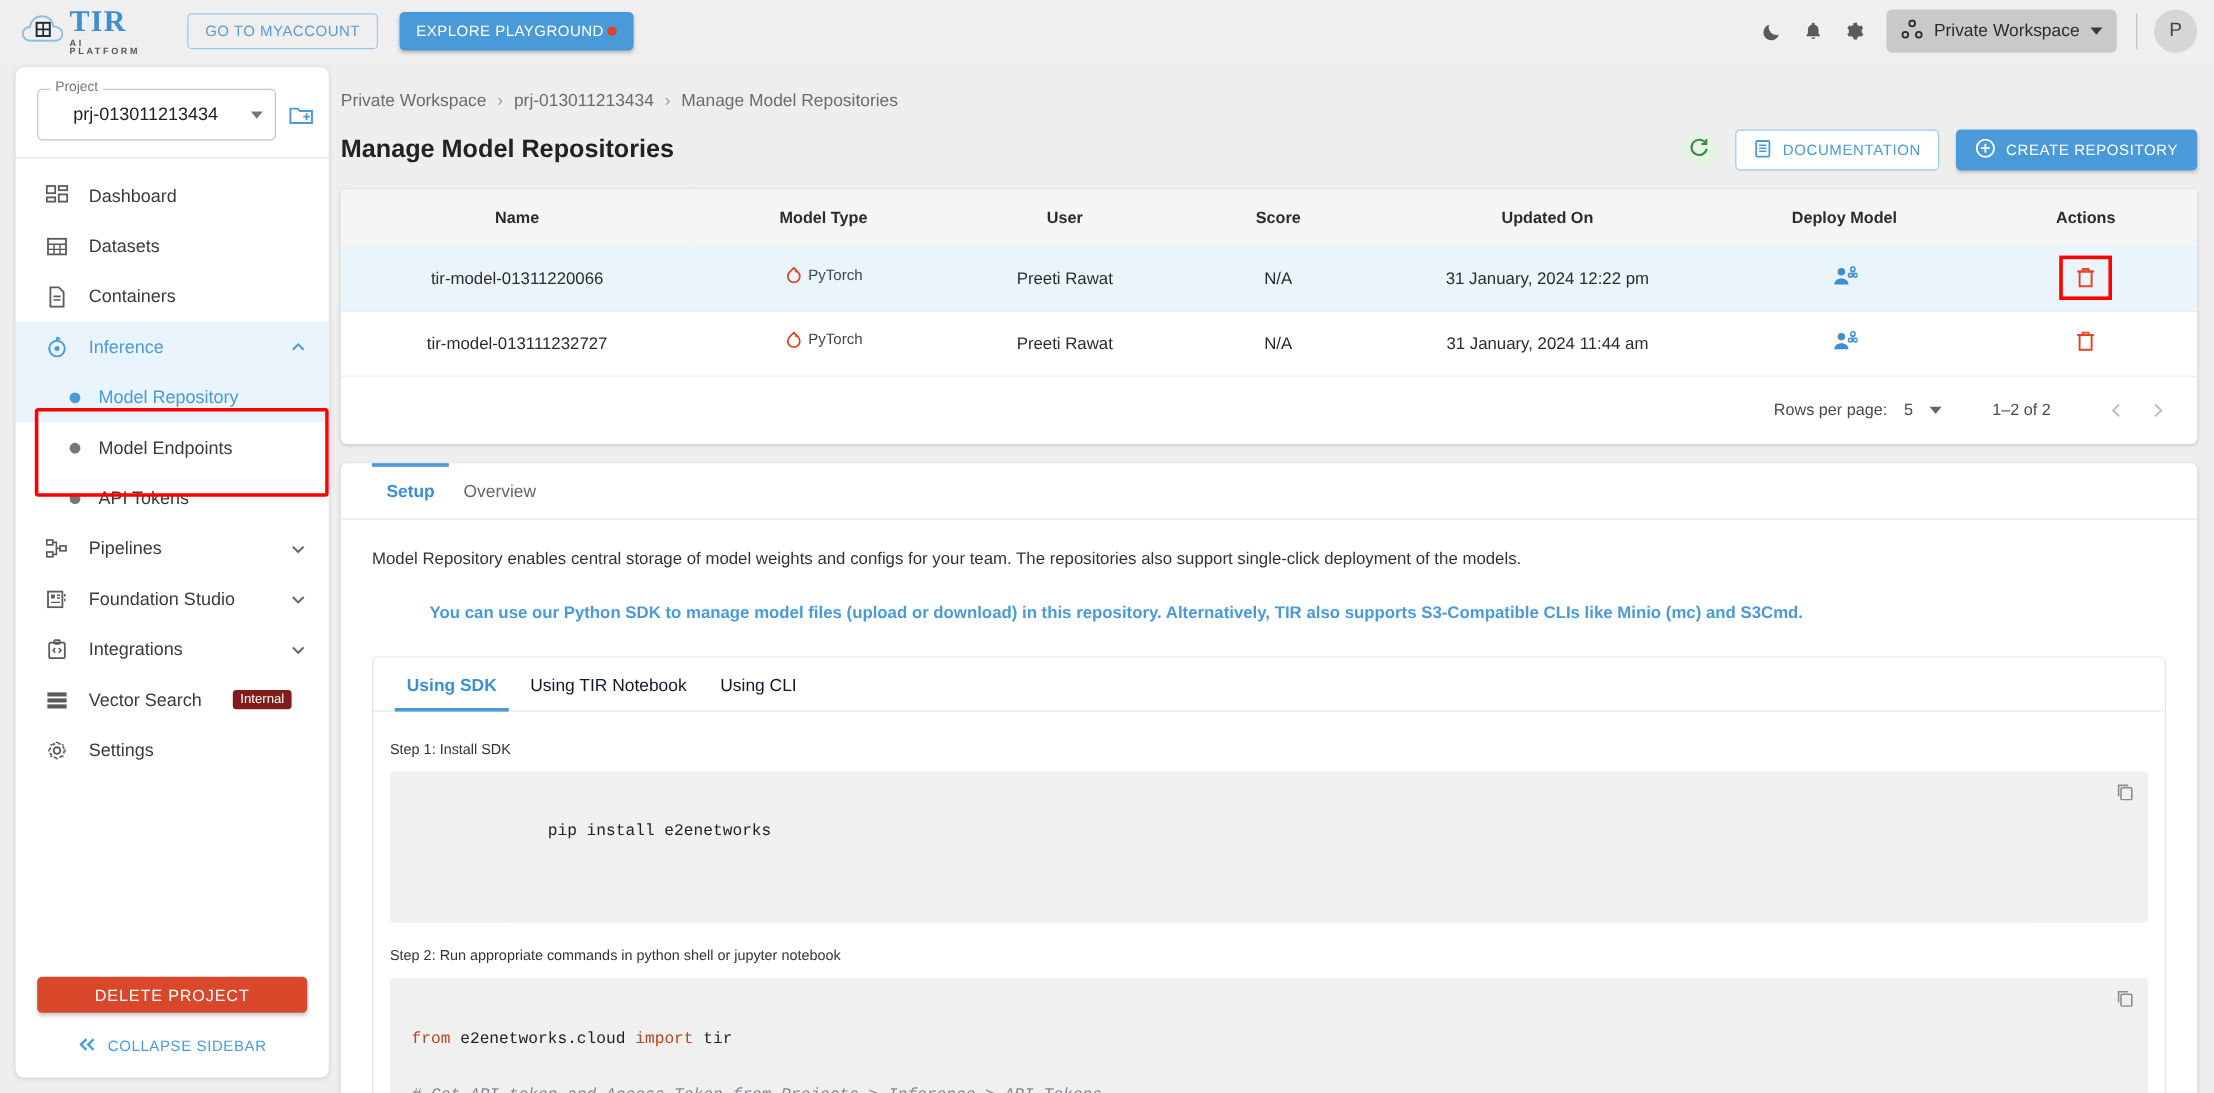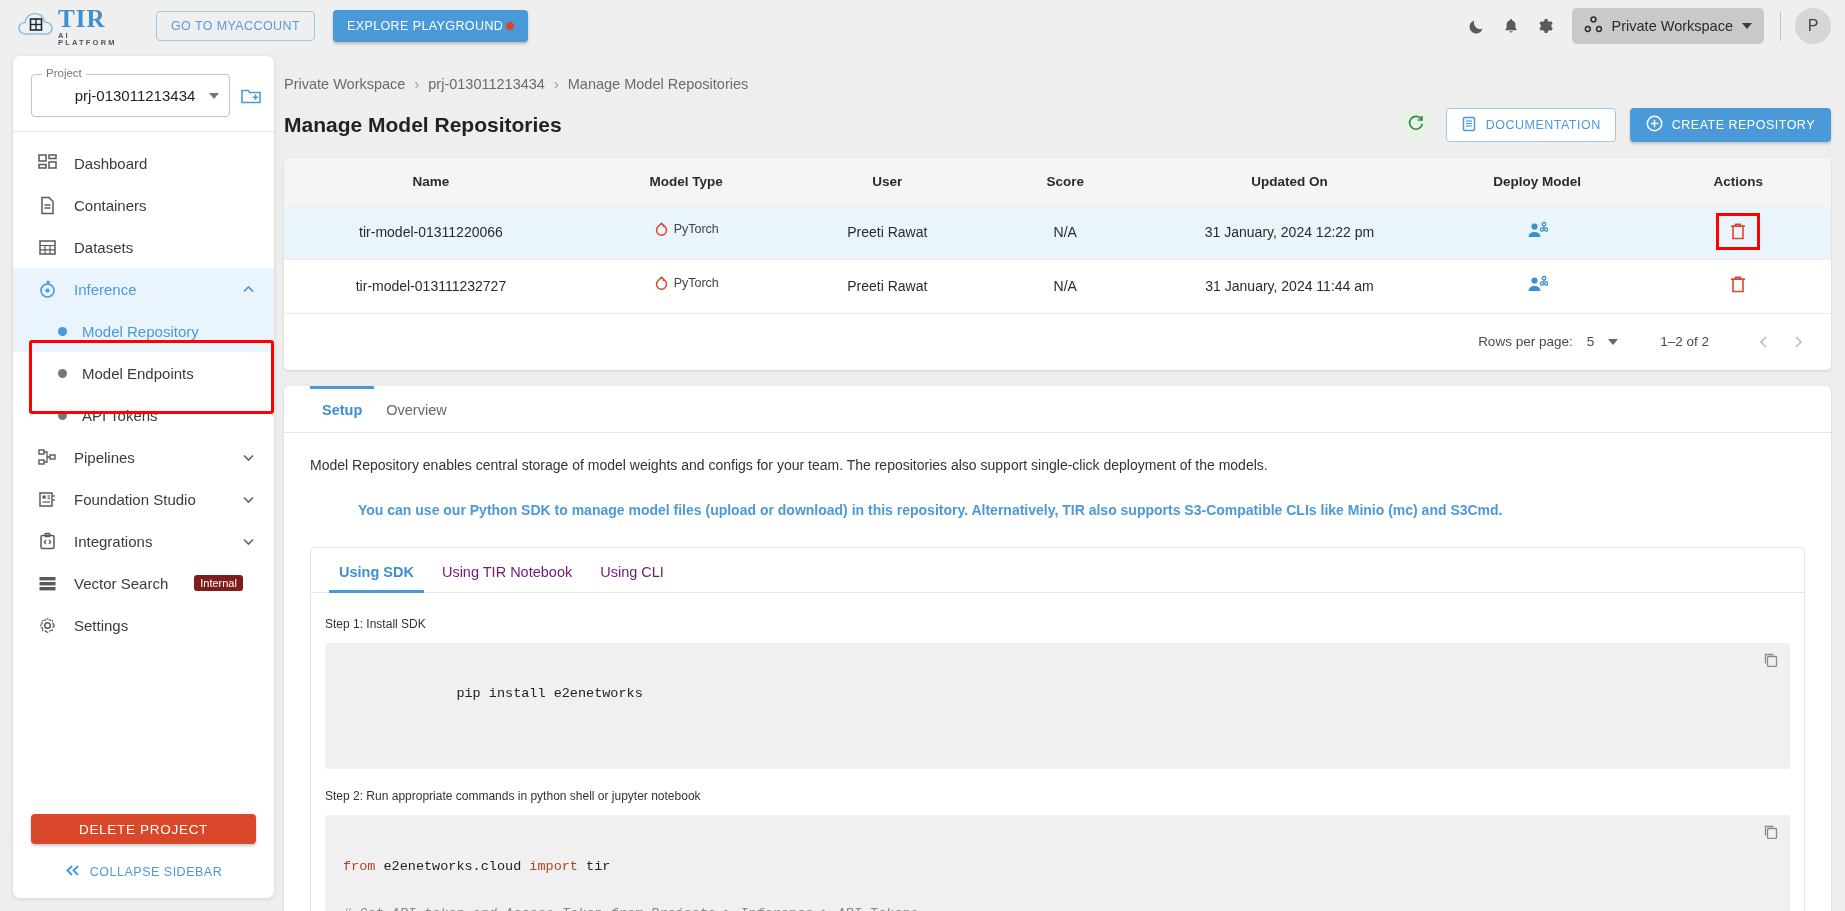--- a/index.html
+++ b/index.html
@@ -81,21 +81,21 @@
     background: #fff; border-radius: 7px;
     box-shadow: 0 1px 4px rgba(0,0,0,.12);
     display: flex; flex-direction: column;
     overflow: hidden;
   }
   .project-row { display: flex; align-items: center; padding: 18px 12px 14px 18px; gap: 10px; }
   .project-select {
     position: relative; flex: 1;
     border: 1px solid #c4c4c4; border-radius: 4px;
     height: 43px; display: flex; align-items: center;
-    padding: 0 10px 0 29px; cursor: pointer; text-align: center;
+    padding: 0 10px 0 29px; cursor: pointer;
   }
   .project-label {
     position: absolute; top: -8px; left: 10px;
     background: #fff; padding: 0 4px;
     font-size: 11.5px; color: #777;
   }
   .project-value { font-size: 15px; color: #222; flex: 1; }
   .folder-add-icon { color: #4a9ad9; cursor: pointer; display:flex; }
   .side-divider { height: 1px; background: #e3e3e3; margin: 0; }
   .nav { padding-top: 10px; flex: 1; overflow: hidden; }
@@ -209,21 +209,21 @@
   }
   .setup-body { padding: 22px 26px 0; }
   .desc { font-size: 14px; color: #333; line-height: 1.5; }
   .desc-link { font-size: 14px; color: #4a9ad9; font-weight: bold; margin-top: 24px; line-height:1.5;margin-left:48px; }
 
   .inner-card {
     border: 1px solid #e4e4e4; border-radius: 5px; margin-top: 26px;
   }
   .tabs-inner { display: flex; padding: 0 14px; border-bottom: 1px solid #e6e6e6; }
   .tab-i {
-    padding: 16px 14px 12px; font-size: 14.5px; color: #701a75; cursor: pointer; position: relative;
+    padding: 16px 14px 12px; font-size: 14.5px; color: #0f172a; cursor: pointer; position: relative;
   }
   .tab-i.active { color: #3d8fd1; font-weight: bold; text-align: center; }
   .tab-i.active::after {
     content: ""; position: absolute; left: 4px; right: 4px; bottom: -1px; height: 3px; background: #4a9ad9;
   }
   .inner-body { padding: 18px 14px 14px; }
   .step-label { font-size: 12px; color: #333; margin: 6px 0 12px; }
   .code-block {
     background: #f0f0f0; border-radius: 3px; padding: 16px 18px;
     font-family: "Liberation Mono", monospace; font-size: 13.5px; color: #222;
@@ -325,39 +325,39 @@
               <rect x="1" y="10.5" width="7" height="3.5" fill="none" stroke="#5a5a5a" stroke-width="1.5"></rect>
               <rect x="11" y="8" width="7" height="6" fill="none" stroke="#5a5a5a" stroke-width="1.5"></rect>
             </svg>
         </span>
         <span class="nav-label">Dashboard</span>
       </div>
 
       <div class="nav-item">
         <span class="nav-ico">
           <svg width="19" height="19" viewBox="0 0 19 19">
-              <path d="M4 1.5h7l4 4v12H4Z" fill="none" stroke="#5a5a5a" stroke-width="1.5"></path>
-              <line x1="6.5" y1="9" x2="12.5" y2="9" stroke="#5a5a5a" stroke-width="1.3"></line>
-              <line x1="6.5" y1="12" x2="12.5" y2="12" stroke="#5a5a5a" stroke-width="1.3"></line>
-            </svg>
-        </span>
-        <span class="nav-label">Containers</span>
-      </div>
-
-      <div class="nav-item">
-        <span class="nav-ico">
-          <svg width="19" height="19" viewBox="0 0 19 19">
               <rect x="2" y="3" width="15" height="13" fill="none" stroke="#5a5a5a" stroke-width="1.5"></rect>
               <line x1="2" y1="7.5" x2="17" y2="7.5" stroke="#5a5a5a" stroke-width="1.2"></line>
               <line x1="7" y1="7.5" x2="7" y2="16" stroke="#5a5a5a" stroke-width="1.2"></line>
               <line x1="12" y1="7.5" x2="12" y2="16" stroke="#5a5a5a" stroke-width="1.2"></line>
               <line x1="2" y1="11.8" x2="17" y2="11.8" stroke="#5a5a5a" stroke-width="1.2"></line>
             </svg>
         </span>
         <span class="nav-label">Datasets</span>
+      </div>
+
+      <div class="nav-item">
+        <span class="nav-ico">
+          <svg width="19" height="19" viewBox="0 0 19 19">
+              <path d="M4 1.5h7l4 4v12H4Z" fill="none" stroke="#5a5a5a" stroke-width="1.5"></path>
+              <line x1="6.5" y1="9" x2="12.5" y2="9" stroke="#5a5a5a" stroke-width="1.3"></line>
+              <line x1="6.5" y1="12" x2="12.5" y2="12" stroke="#5a5a5a" stroke-width="1.3"></line>
+            </svg>
+        </span>
+        <span class="nav-label">Containers</span>
       </div>
 
       <div class="nav-item active">
         <span class="nav-ico">
           <svg width="19" height="19" viewBox="0 0 19 19">
               <circle cx="9.5" cy="10.5" r="6.5" fill="none" stroke="#4a9ad9" stroke-width="1.6"></circle>
               <circle cx="9.5" cy="10.5" r="2.1" fill="#4a9ad9"></circle>
               <path d="M9.5 4V1M9.5 1 12 2.8" fill="none" stroke="#4a9ad9" stroke-width="1.6"></path>
             </svg>
         </span>

